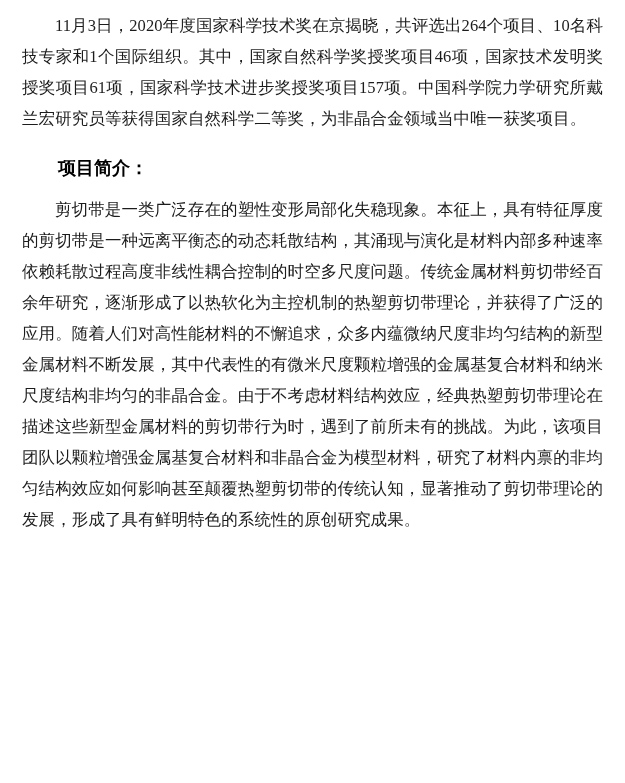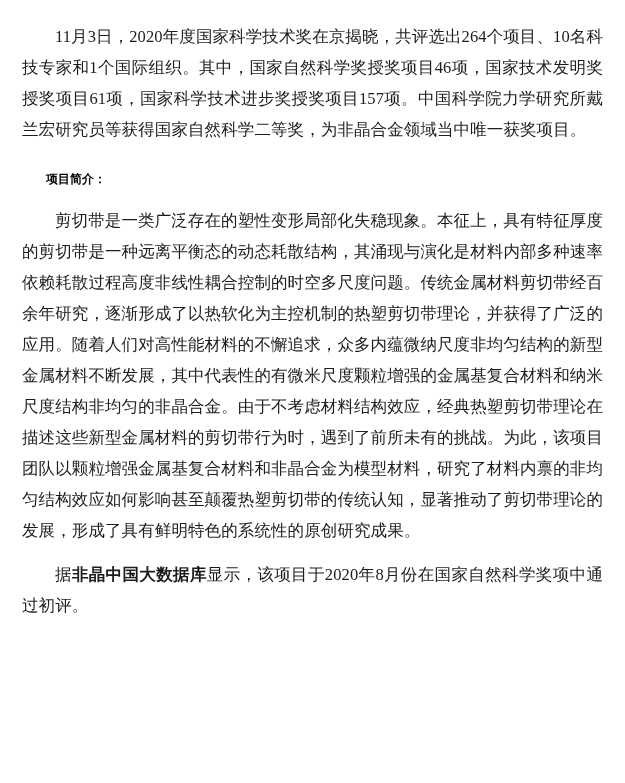--- a/index.html
+++ b/index.html
@@ -11,35 +11,35 @@
     width: 625px;
     height: 783px;
     font-family: "Liberation Serif", "DejaVu Serif", serif;
     color: #1a1a1a;
     overflow: hidden;
   }
   .page {
     width: 625px;
     height: 633px;
     box-sizing: border-box;
-    padding: 21px 22px 0 22px;
+    padding: 10px 22px 0 22px;
     background: #ffffff;
   }
   .para {
     font-size: 16.5px;
     line-height: 31px;
     text-align: justify;
     text-justify: inter-ideograph;
     text-indent: 2em;
     margin: 0 0 13px 0;
     letter-spacing: 0.1px;
     color: #1c1c1c;
   }
   .heading {
-    font-size: 12px;
+    font-size: 18px;
     line-height: 31px;
     font-weight: bold;
     text-indent: 2em;
     margin: 0 0 10px 0;
     color: #000000;
   }
   .bold-inline {
     font-weight: bold;
   }
   .spacer-small {
@@ -53,15 +53,14 @@
 
   <p class="para">11月3日，2020年度国家科学技术奖在京揭晓，共评选出264个项目、10名科技专家和1个国际组织。其中，国家自然科学奖授奖项目46项，国家技术发明奖授奖项目61项，国家科学技术进步奖授奖项目157项。中国科学院力学研究所戴兰宏研究员等获得国家自然科学二等奖，为非晶合金领域当中唯一获奖项目。</p>
 
 
   <div class="spacer-small"></div>
 
   <p class="heading">项目简介：</p>
 
   <p class="para">剪切带是一类广泛存在的塑性变形局部化失稳现象。本征上，具有特征厚度的剪切带是一种远离平衡态的动态耗散结构，其涌现与演化是材料内部多种速率依赖耗散过程高度非线性耦合控制的时空多尺度问题。传统金属材料剪切带经百余年研究，逐渐形成了以热软化为主控机制的热塑剪切带理论，并获得了广泛的应用。随着人们对高性能材料的不懈追求，众多内蕴微纳尺度非均匀结构的新型金属材料不断发展，其中代表性的有微米尺度颗粒增强的金属基复合材料和纳米尺度结构非均匀的非晶合金。由于不考虑材料结构效应，经典热塑剪切带理论在描述这些新型金属材料的剪切带行为时，遇到了前所未有的挑战。为此，该项目团队以颗粒增强金属基复合材料和非晶合金为模型材料，研究了材料内禀的非均匀结构效应如何影响甚至颠覆热塑剪切带的传统认知，显著推动了剪切带理论的发展，形成了具有鲜明特色的系统性的原创研究成果。</p>
 
-  <p class="para"><span>据</span><span class="bold-inline">非晶中国大数据库</span><span>显示，该项目于2020年8月份在国家自然科学奖项中通过初评。</span></p>
 
 </div>
 
 </body></html>

